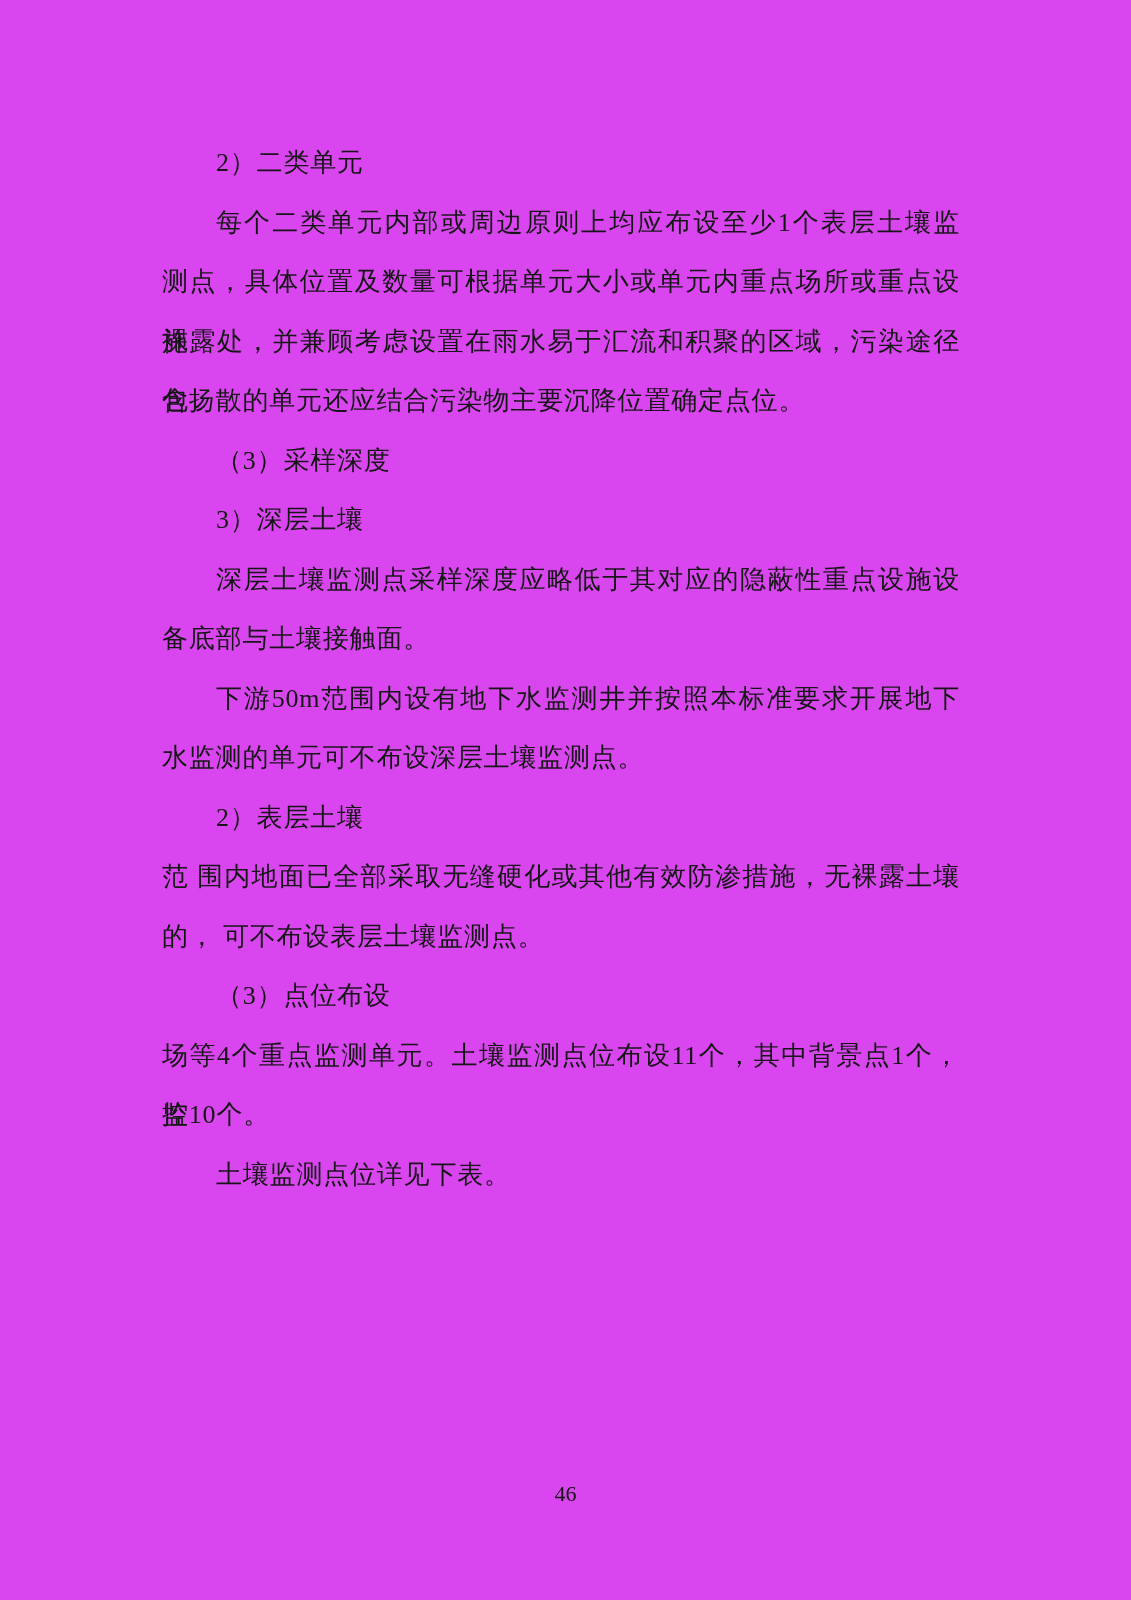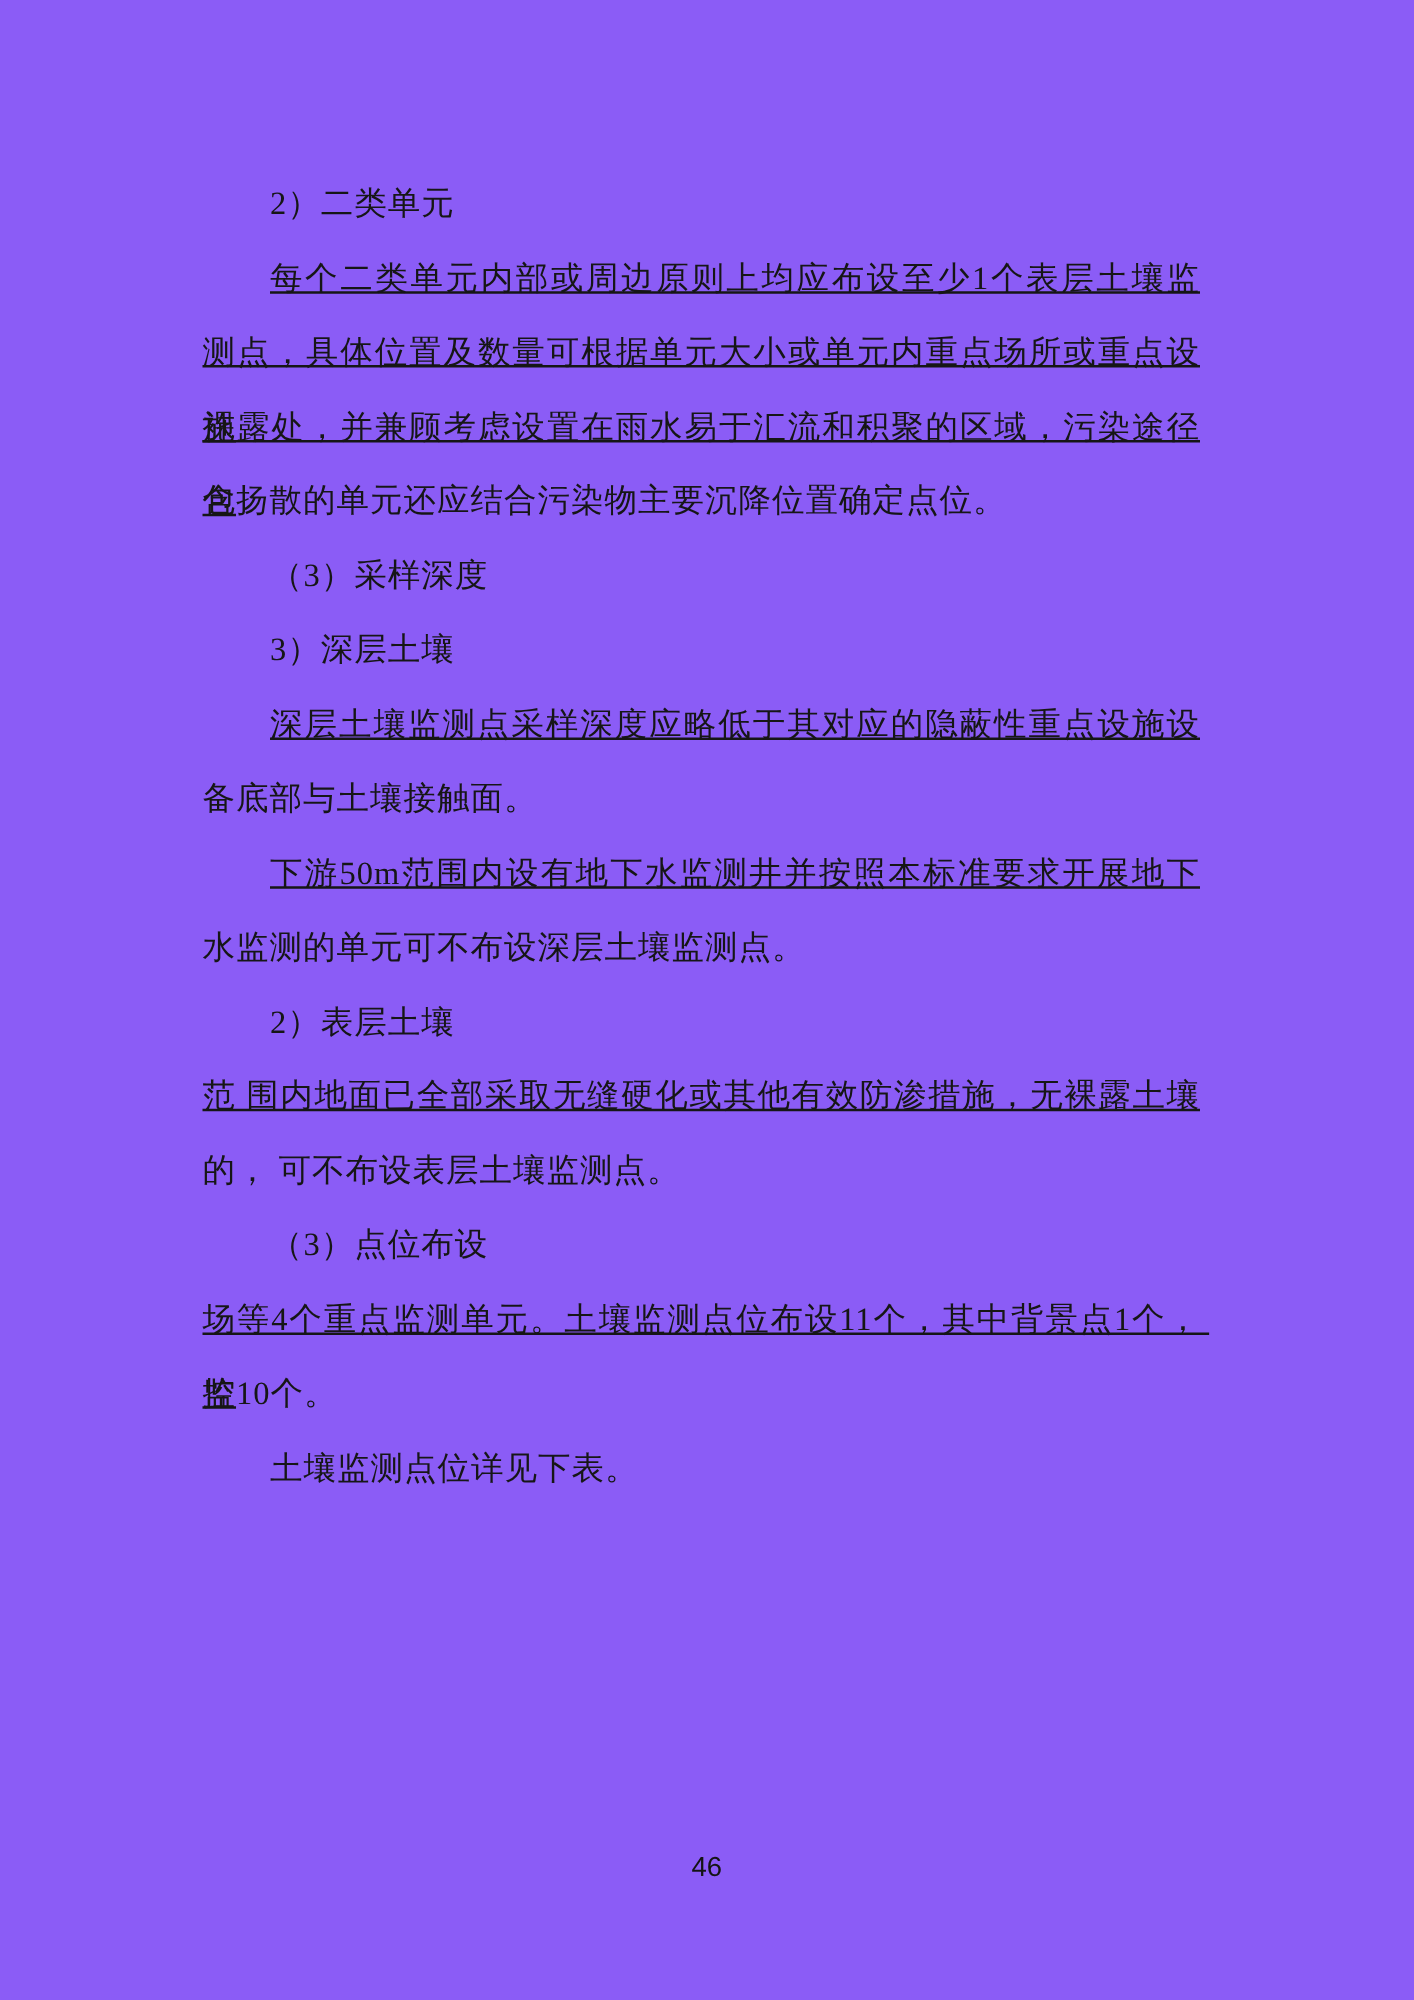--- a/index.html
+++ b/index.html
@@ -29,38 +29,37 @@
     letter-spacing: 0.8px;
     white-space: pre-wrap;
     text-align: left;
   }
   .line.indent {
     text-indent: 54px;
   }
   .line.justify {
     text-align: justify;
     text-align-last: justify;
-    text-decoration: underline;
   }
   .page-number {
     position: absolute;
     left: 0;
     top: 1481px;
     width: 100%;
     text-align: center;
-    font-family: Liberation Sans, sans-serif;
+    font-family: Liberation Serif, serif;
     font-size: 22px;
     line-height: 26px;
     color: #141414;
   }
 </style>
 </head>
 <body>
 
-<div class="page" style="background: #8b5cf6; color: rgb(22, 22, 22);">
+<div class="page" style="background: #d946ef; color: rgb(22, 22, 22);">
   <div class="text-block">
       <div class="line indent">2）二类单元</div>
       <div class="line indent justify">每个二类单元内部或周边原则上均应布设至少1个表层土壤监</div>
       <div class="line justify">测点，具体位置及数量可根据单元大小或单元内重点场所或重点设施</div>
       <div class="line justify">裸露处，并兼顾考虑设置在雨水易于汇流和积聚的区域，污染途径包</div>
       <div class="line">含扬散的单元还应结合污染物主要沉降位置确定点位。</div>
       <div class="line indent">（3）采样深度</div>
       <div class="line indent">3）深层土壤</div>
       <div class="line indent justify">深层土壤监测点采样深度应略低于其对应的隐蔽性重点设施设</div>
       <div class="line">备底部与土壤接触面。</div>

